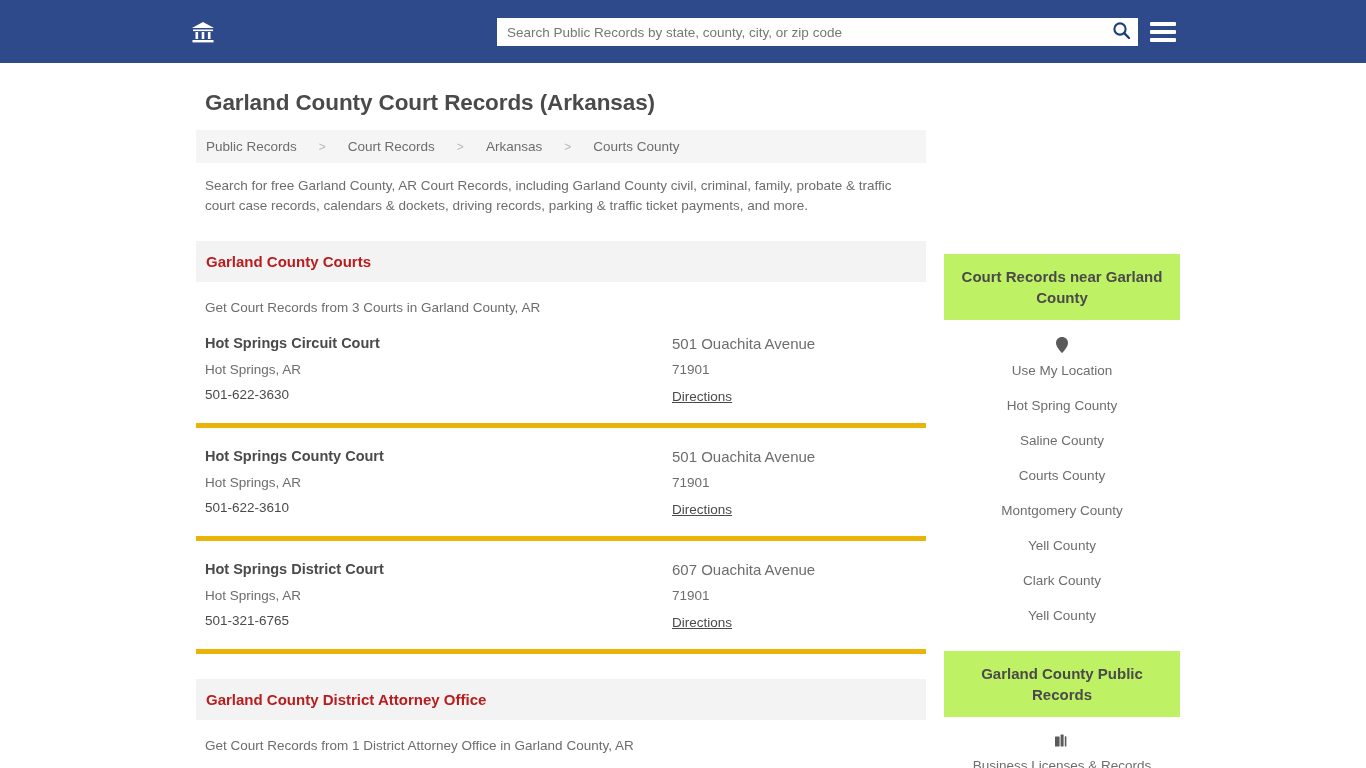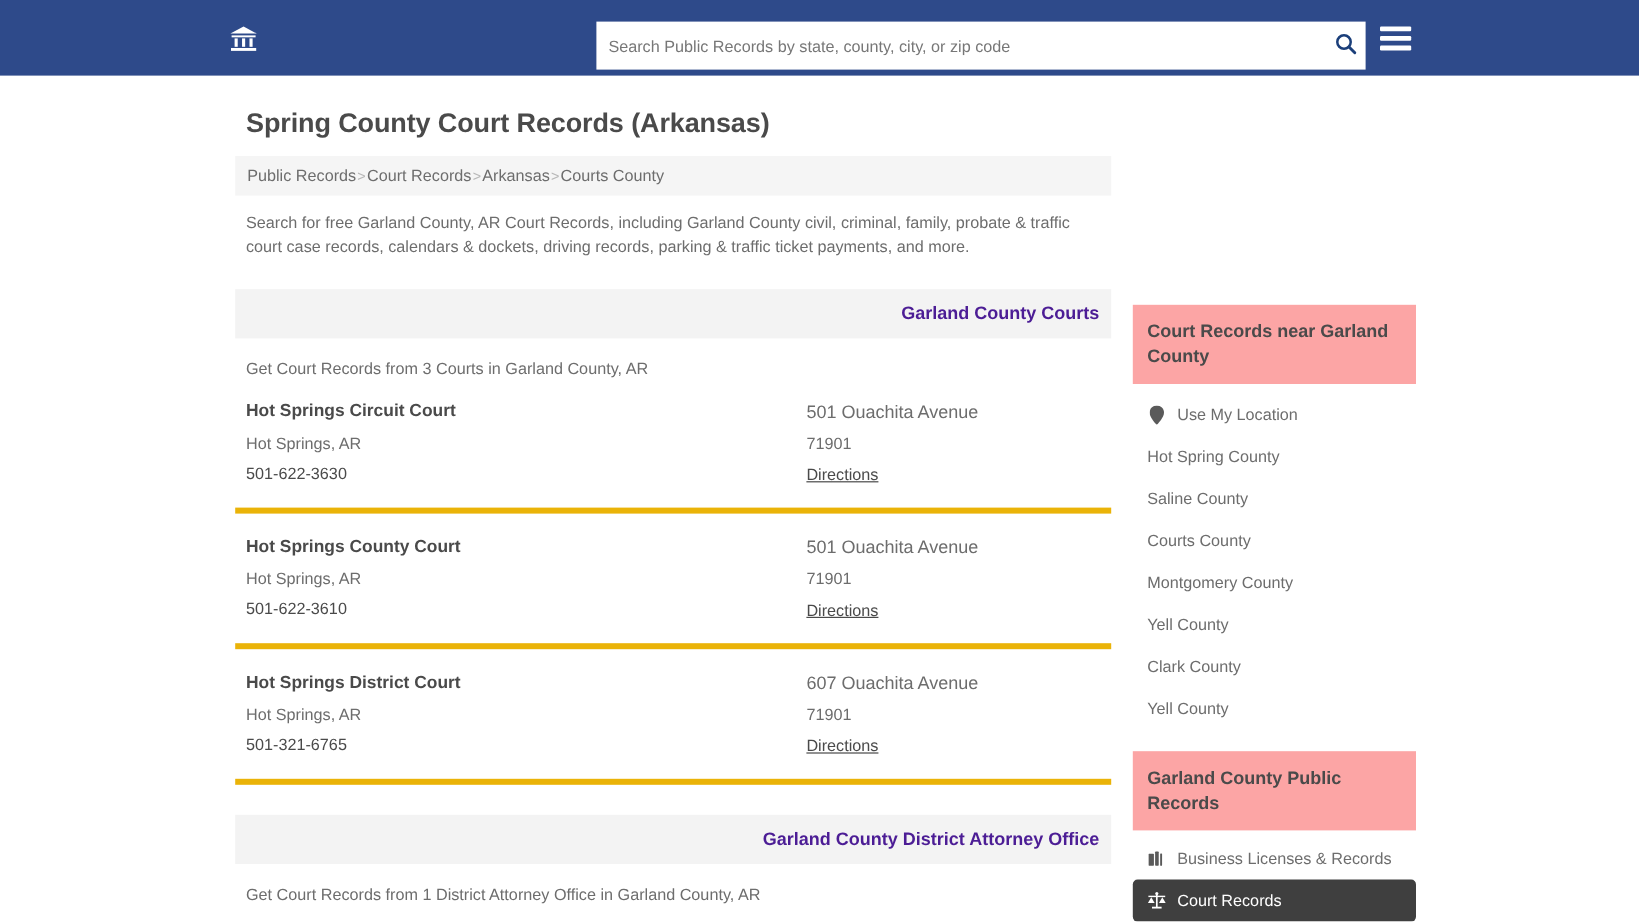--- a/index.html
+++ b/index.html
@@ -32,21 +32,21 @@
     font-size: 25px;
     font-weight: bold;
     letter-spacing: -0.2px;
     white-space: nowrap;
   }
   .search-wrap {
     position: absolute;
     left: 497px;
     top: 18px;
     width: 641px;
-    height: 40px;
+    height: 28px;
     background: #ffffff;
     display: flex;
     align-items: center;
   }
   .search-input {
     flex: 1;
     border: none;
     outline: none;
     height: 26px;
     padding: 0 8px 0 10px;
@@ -108,42 +108,41 @@
 
   
   .breadcrumb {
     background: #f5f5f5;
     padding: 9px 10px;
     font-size: 13.5px;
     color: #6d6d6d;
     display: flex;
     flex-wrap: wrap;
     align-items: center;
-    gap: 1px;
+    gap: 22px;
   }
   .breadcrumb a { color: #6d6d6d; text-decoration: none; }
   .breadcrumb .sep { color: #b8b8b8; font-size: 12px; }
 
   
   .page-desc {
     font-size: 13.5px;
     line-height: 20px;
     color: #6d6d6d;
     padding: 13px 12px 0 9px;
   }
 
   
   .section-head {
     background: #f3f3f3;
     padding: 12px 10px;
     font-size: 15px;
     font-weight: bold;
-    color: #4c1d95;
+    color: #b91c1c;
     margin-top: 25px;
-    text-align: right;
   }
   .section-sub {
     font-size: 13.5px;
     color: #6d6d6d;
     padding: 18px 9px 0 9px;
   }
 
   
   .listing {
     display: flex;
@@ -183,38 +182,40 @@
   .listing-directions {
     font-size: 13.5px;
     color: #4a4a4a;
     text-decoration: underline;
     cursor: pointer;
   }
 
   
   .side-col { margin-top: 124px; }
   .side-head {
-    background: #fca5a5;
+    background: #bef264;
     padding: 12px 12px;
     font-size: 15px;
     font-weight: bold;
     color: #4a4a4a;
     line-height: 21px;
+    text-align: center;
   }
   .side-list { padding-top: 8px; }
   .side-item {
     display: flex;
     align-items: center;
     gap: 9px;
     padding: 9px 12px;
     font-size: 13.5px;
     color: #6d6d6d;
     cursor: pointer;
     border-radius: 4px;
     line-height: 17px;
+    flex-direction: column;
   }
   .side-item.selected {
     background: #3f3f3f;
     color: #ffffff;
   }
   .side-item .ic {
     width: 16px; height: 16px;
     flex: 0 0 16px;
     display: flex; align-items: center; justify-content: center;
   }
@@ -252,21 +253,21 @@
   </div>
 
   <div class="hamburger">
     <span></span>
     <span></span>
     <span></span>
   </div>
 </div>
 
 <div class="page">
-  <h1 class="page-title">Spring County Court Records (Arkansas)</h1>
+  <h1 class="page-title">Garland County Court Records (Arkansas)</h1>
 
   <div class="columns">
 
     <div class="main-col">
 
       <div class="breadcrumb" id="breadcrumb">
           <a href="#">Public Records</a>
           <span class="sep">&gt;</span>
           <a href="#">Court Records</a>
           <span class="sep">&gt;</span>

